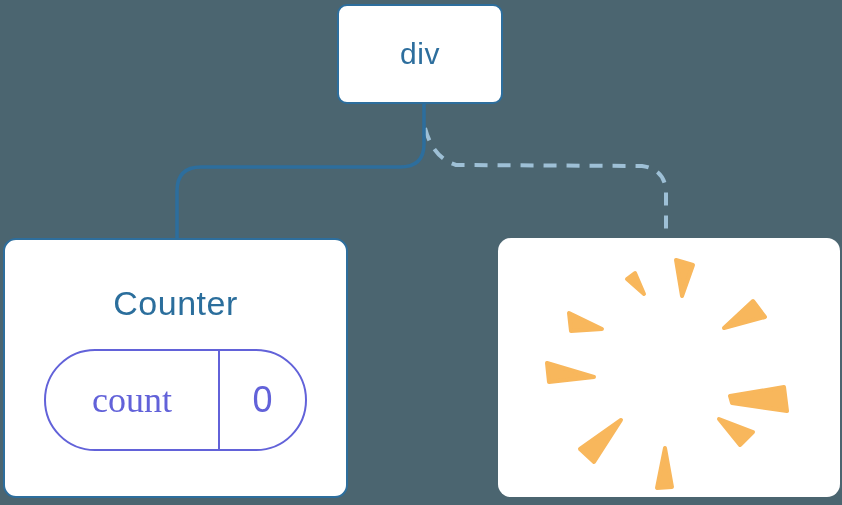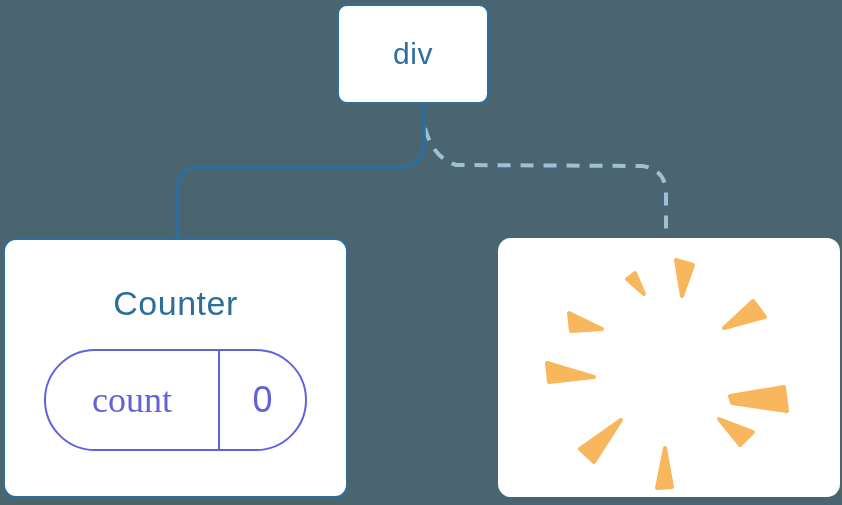--- a/index.html
+++ b/index.html
@@ -17,21 +17,21 @@
   }
   .links-svg {
     position: absolute;
     left: 0; top: 0;
     width: 842px; height: 505px;
     pointer-events: none;
   }
   .node-div {
     position: absolute;
     left: 337px; top: 4px;
-    width: 152px; height: 100px;
+    width: 166px; height: 100px;
     background: #ffffff;
     border: 2.5px solid #2D6E9D;
     border-radius: 10px;
     box-sizing: border-box;
     display: flex;
     align-items: center;
     justify-content: center;
     color: #2D6E9D;
     font-size: 30px;
     font-weight: 500;

